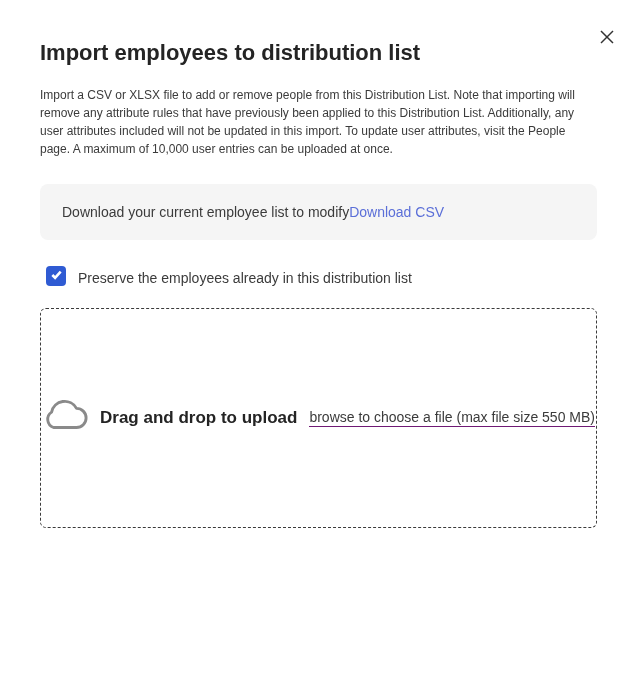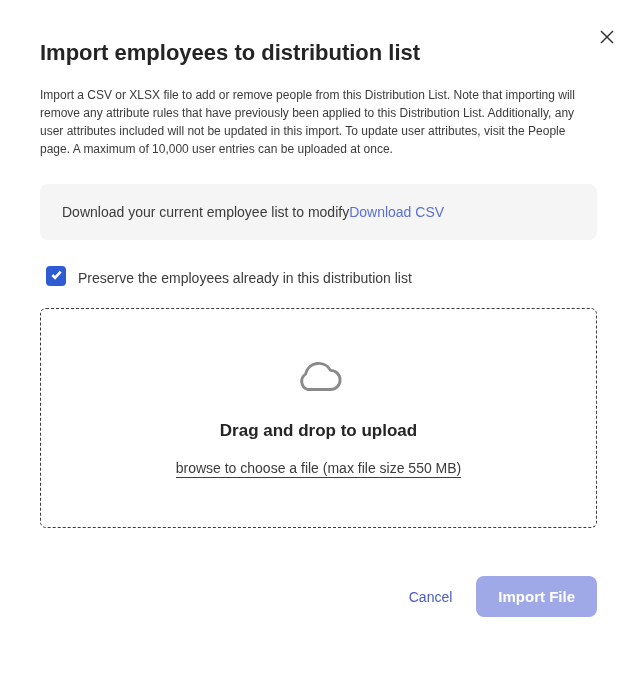--- a/index.html
+++ b/index.html
@@ -96,24 +96,24 @@
     }
     .checkbox-label {
       font-size: 14px;
       color: #3b3b3b;
     }
     .dropzone {
       border: 1px dashed #3b3b3b;
       border-radius: 6px;
       height: 220px;
       display: flex;
-      flex-direction: column;
+      flex-direction: row;
       align-items: center;
       justify-content: center;
-      gap: 19px;
+      gap: 12px;
       margin-bottom: 48px;
       cursor: pointer;
     }
     .cloud-icon svg {
       width: 46px;
       height: 40px;
     }
     .drop-title {
       font-size: 17px;
       font-weight: 600;
@@ -187,18 +187,14 @@
   <div class="dropzone">
     <div class="cloud-icon">
       <svg viewBox="0 0 48 36" fill="none" stroke="#8a8a8a" stroke-width="3" stroke-linejoin="round">
         <path d="M36 30 A10 10 0 0 0 36 10 A14 14 0 0 0 10 14 A9 9 0 0 0 12 30 Z"></path>
       </svg>
     </div>
     <div class="drop-title">Drag and drop to upload</div>
     <div class="drop-sub">browse to choose a file (max file size 550 MB)</div>
   </div>
 
-  <div class="footer">
-    <button class="cancel-btn">Cancel</button>
-    <button class="import-btn">Import File</button>
-  </div>
 
 </div>
 
 </body></html>

